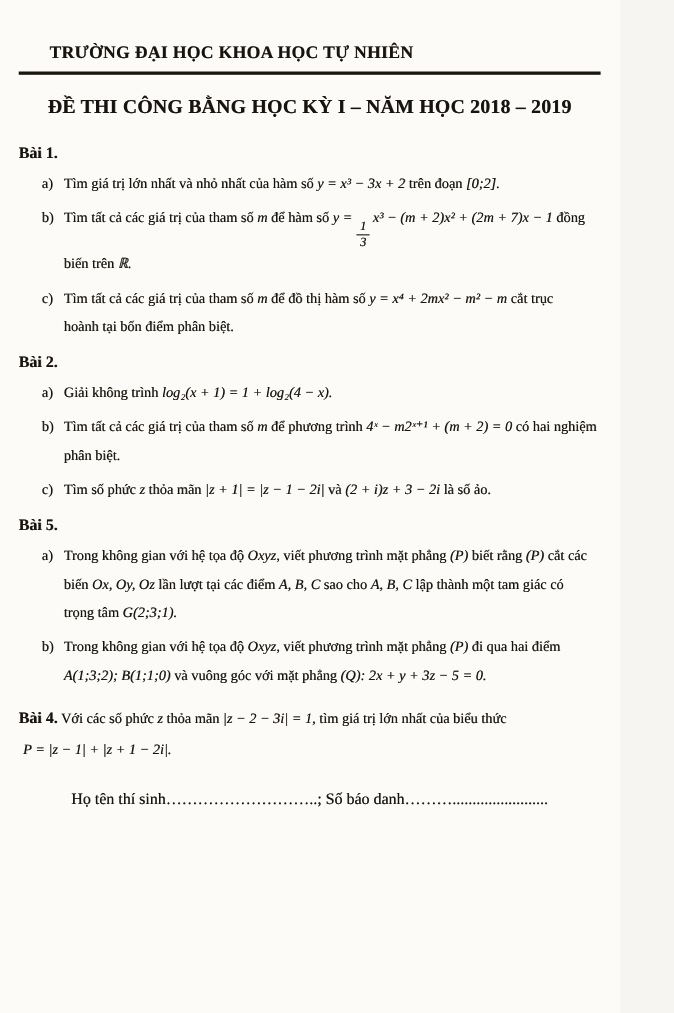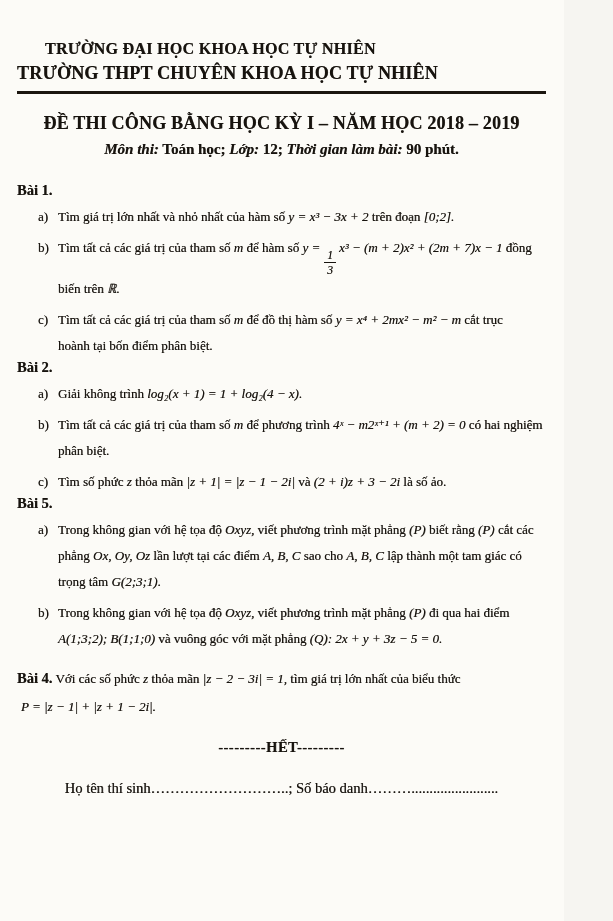--- a/index.html
+++ b/index.html
@@ -13,21 +13,21 @@
     width:564px; height:921px; background:#fcfbf7;
     box-sizing:border-box; padding:40px 18px 0 17px;
     text-shadow:0.3px 0 0 rgba(23,19,14,0.65);
   }
   .school1 { margin-left:28px; font-size:16px; font-weight:700; letter-spacing:0.3px; }
   .school2 { margin-top:5px; font-size:18px; font-weight:700; letter-spacing:0.2px; }
   .rule { margin-top:7px; height:2.5px; background:#1b160f; }
   .title { margin-top:19px; text-align:center; font-size:18px; font-weight:700; letter-spacing:0.2px; }
   .info { margin-top:7px; text-align:center; font-size:15px; font-weight:700; }
   .lab { font-style:italic; }
-  .plabel { font-size:14.5px; font-weight:700; }
+  .plabel { margin-top:12px; font-size:14.5px; font-weight:700; }
   .plabel.first { margin-top:24px; }
   .item { display:flex; margin-top:5px; }
   .marker { flex:0 0 20px; margin-left:21px; font-size:13px; line-height:26px; }
   .content { flex:1; font-size:13px; }
   .ln { line-height:26px; white-space:nowrap; }
   .math { font-style:italic; }
   .frac {
     display:inline-flex; flex-direction:column; align-items:center;
     vertical-align:-7px; line-height:1.05; font-style:italic;
     font-size:11.5px; margin:0 3px 0 4px;
@@ -41,24 +41,22 @@
   .het { margin-top:18px; text-align:center; font-size:14.5px; font-weight:600; letter-spacing:0.5px; }
   .fields { margin-top:24px; text-align:center; font-size:14.5px; }
 </style>
 </head>
 <body>
 
 <div class="page">
 
   <header>
     <div class="school1">TRƯỜNG ĐẠI HỌC KHOA HỌC TỰ NHIÊN</div>
-    <div class="school2">TRƯỜNG THPT CHUYÊN KHOA HỌC TỰ NHIÊN</div>
     <div class="rule"></div>
     <div class="title">ĐỀ THI CÔNG BẰNG HỌC KỲ I – NĂM HỌC 2018 – 2019</div>
-    <div class="info"><span class="lab">Môn thi:</span><span> Toán học; </span><span class="lab">Lớp:</span><span> 12; </span><span class="lab">Thời gian làm bài:</span><span> 90 phút.</span></div>
   </header>
 
   <main>
 
     <section class="problem">
       <div class="plabel first">Bài 1.</div>
 
       <div class="item">
         <span class="marker">a)</span>
         <span class="content">
@@ -112,36 +110,35 @@
       </div>
     </section>
 
     <section class="problem">
       <div class="plabel">Bài 5.</div>
 
       <div class="item">
         <span class="marker">a)</span>
         <span class="content">
           <span class="ln"><span>Trong không gian với hệ tọa độ </span><span class="math">Oxyz,</span><span> viết phương trình mặt phẳng </span><span class="math">(P)</span><span> biết rằng </span><span class="math">(P)</span><span> cắt các</span></span>
-          <span class="ln"><span>phẳng </span><span class="math">Ox, Oy, Oz</span><span> lần lượt tại các điểm </span><span class="math">A, B, C</span><span> sao cho </span><span class="math">A, B, C</span><span> lập thành một tam giác có</span></span>
+          <span class="ln"><span>biến </span><span class="math">Ox, Oy, Oz</span><span> lần lượt tại các điểm </span><span class="math">A, B, C</span><span> sao cho </span><span class="math">A, B, C</span><span> lập thành một tam giác có</span></span>
           <span class="ln"><span>trọng tâm </span><span class="math">G(2;3;1).</span></span>
         </span>
       </div>
 
       <div class="item">
         <span class="marker">b)</span>
         <span class="content">
           <span class="ln"><span>Trong không gian với hệ tọa độ </span><span class="math">Oxyz,</span><span> viết phương trình mặt phẳng </span><span class="math">(P)</span><span> đi qua hai điểm</span></span>
           <span class="ln"><span class="math">A(1;3;2); B(1;1;0)</span><span> và vuông góc với mặt phẳng </span><span class="math">(Q): 2x + y + 3z − 5 = 0.</span></span>
         </span>
       </div>
     </section>
 
     <section class="b4">
       <div class="ln"><span class="b4-label">Bài 4.</span><span> Với các số phức </span><span class="math">z</span><span> thỏa mãn </span><span class="math">|z − 2 − 3i| = 1,</span><span> tìm giá trị lớn nhất của biểu thức</span></div>
       <div class="ln ln2"><span class="math">P = |z − 1| + |z + 1 − 2i|.</span></div>
     </section>
 
-    <div class="het">---------HẾT---------</div>
     <div class="fields">Họ tên thí sinh………………………..; Số báo danh………........................</div>
 
   </main>
 </div>
 
 </body></html>

